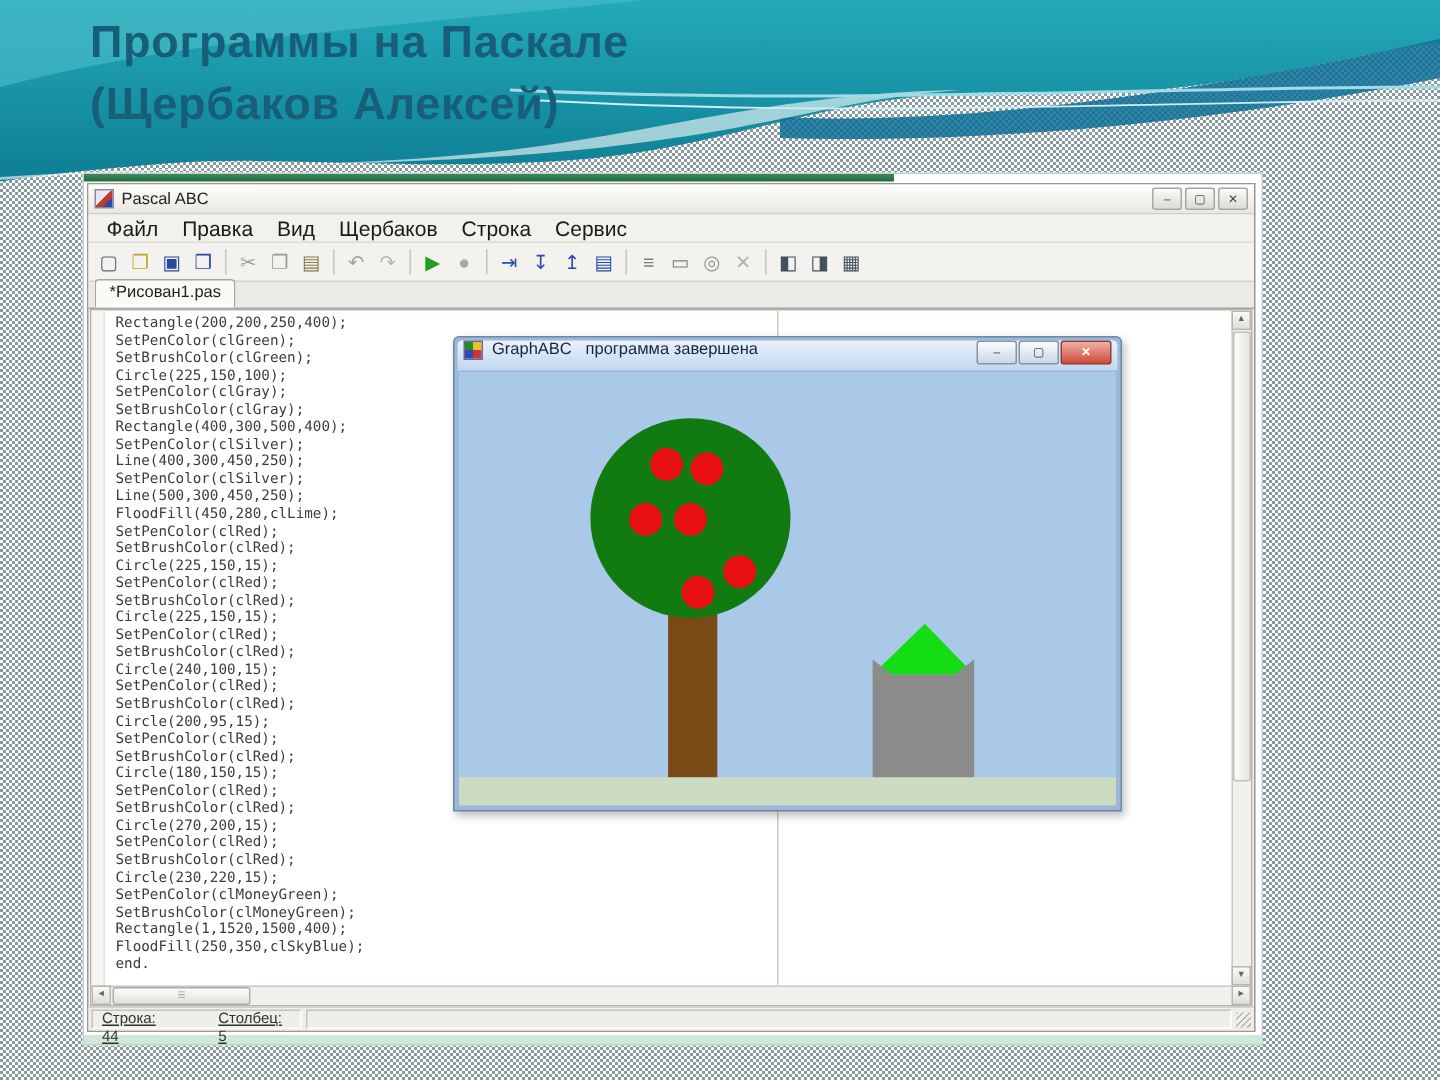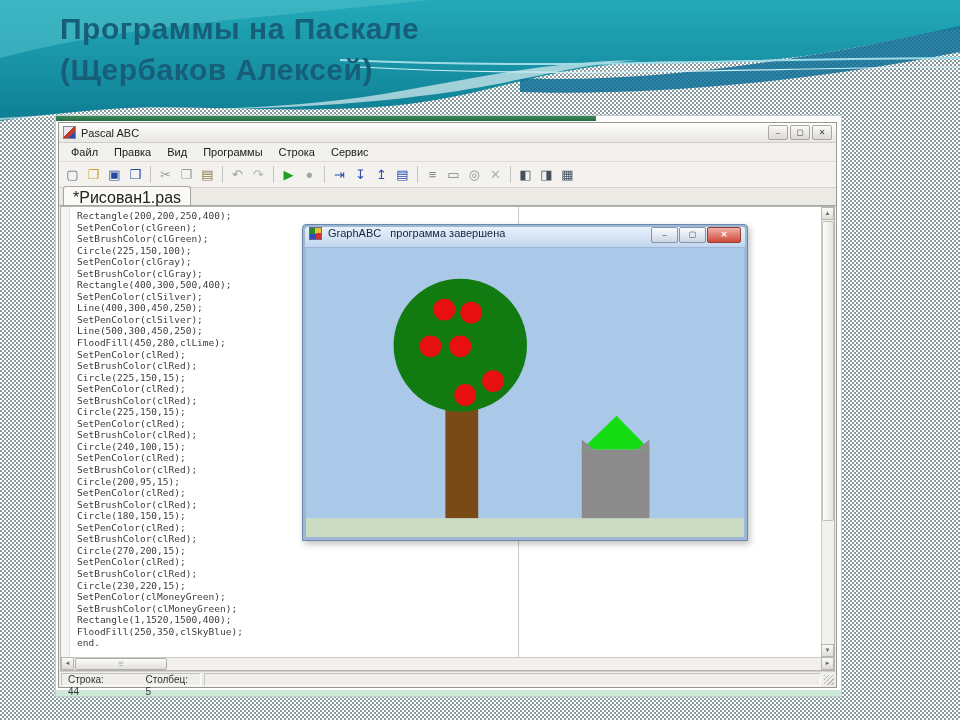--- a/index.html
+++ b/index.html
@@ -38,30 +38,30 @@
   .p-icon { width:13px; height:13px; margin-right:5px;
     background:linear-gradient(135deg,#e8e8f4 45%,#c23a2e 45% 70%,#2a4ab0 70%);
     border:1px solid #8a88a0; }
   .p-title { font-size:11px; color:#222; }
   .winbtns { margin-left:auto; display:flex; gap:2px; }
   .wbtn { width:20px; height:15px; border:1px solid #a8a6a0; border-radius:2px;
     background:linear-gradient(#fbfaf8,#dcdad4); font-size:8px; line-height:13px;
     text-align:center; color:#444; }
   .p-menubar { height:19px; display:flex; align-items:center; padding:0 4px;
     background:#f2f1ed; border-bottom:1px solid #dddbd5; flex:0 0 auto; }
-  .menu-item { padding:18px 8px; font-size:11px; color:#1a1a1a; }
+  .menu-item { padding:18px 8px; font-size:14px; color:#1a1a1a; }
   .p-toolbar { height:26px; display:flex; align-items:center; padding:0 3px;
     background:#f3f2ee; border-bottom:1px solid #d5d3cd; flex:0 0 auto; }
   .tb { width:19px; height:19px; display:inline-flex; align-items:center; justify-content:center;
     font-size:13px; margin:0 1px; border-radius:2px; }
   .tb-sep { width:1px; height:17px; background:#c6c4be; margin:0 4px; }
   .p-tabbar { height:18px; background:#eceae5; border-bottom:1px solid #a8a6a0;
     display:flex; align-items:flex-end; padding-left:4px; flex:0 0 auto; }
   .tab { height:17px; background:#fbfaf7; border:1px solid #a8a6a0; border-bottom:none;
-    border-radius:3px 3px 0 0; padding:2px 9px 16px; font-size:16px; color:#222; }
+    border-radius:3px 3px 0 0; padding:2px 9px 16px; font-size:11px; color:#222; }
   .p-editor { flex:1 1 auto; position:relative; background:#ffffff; margin:0 1px;
     border:1px solid #b6b4ae; overflow:hidden; }
   .gutter { position:absolute; left:0; top:0; bottom:13px; width:9px;
     background:#f6f5f2; border-right:1px solid #e4e2dc; }
   .code { position:absolute; left:16px; top:3px; right:16px;
     font-family:"DejaVu Sans Mono","Liberation Mono",monospace;
     font-size:9.5px; line-height:11.55px; color:#3c3c3c; white-space:pre; }
   .guide-line { position:absolute; top:0; bottom:13px; left:457px; width:1px; background:#cccac4; }
   .vscroll { position:absolute; right:0; top:0; bottom:13px; width:13px;
     background:#f1f0ec; border-left:1px solid #ccc9c3; }
@@ -71,21 +71,21 @@
     border:1px solid #b8b6b0; font-size:6px; color:#666; text-align:center; line-height:11px; }
   .hthumb { position:absolute; left:14px; top:0; width:92px; height:12px;
     background:linear-gradient(#fcfcfa,#e2e0da); border:1px solid #b0aea8; border-radius:2px; }
   .hthumb:after { content:"☰"; font-size:6px; color:#999; display:block; text-align:center; line-height:11px; }
   .vthumb { position:absolute; left:0; top:14px; width:12px; height:300px;
     background:linear-gradient(90deg,#fcfcfa,#e6e4de); border:1px solid #c2c0ba; border-radius:2px; }
   .p-statusbar { height:16px; background:#f0eeea; border-top:1px solid #d2d0ca;
     display:flex; align-items:center; font-size:10px; color:#333; flex:0 0 auto; padding:1px 2px; }
   .status-panel { border:1px solid; border-color:#c4c2bc #ffffff #ffffff #c4c2bc;
     height:13px; line-height:12px; padding:0 6px; margin-right:3px; }
-  .status-panel.first { width:140px; display:flex; gap:30px; }
+  .status-panel.first { width:140px; display:flex; gap:30px;text-decoration:underline; }
   .status-panel.rest { flex:1; }
   .resize-grip { width:10px; height:10px;
     background:repeating-linear-gradient(135deg,#b8b6b0 0 1px,transparent 1px 3px); }
   
   .graph-window { position:absolute; left:243px; top:101px; width:446px; height:317px; z-index:6;
     background:#9cb8d6; border:1px solid #6e87a8; border-radius:4px 4px 0 0;
     box-shadow:2px 3px 6px rgba(0,0,0,.25); }
   .g-titlebar { height:20px; margin:2px 2px 0; border-radius:3px 3px 0 0;
     background:linear-gradient(#e9f1fb,#c2d6ee); display:flex; align-items:flex-start; padding:0 4px; }
   .g-icon { width:13px; height:13px; margin-right:6px; border:1px solid #6a6a8a;
@@ -132,21 +132,21 @@
         <div class="wbtn">–</div>
         <div class="wbtn">▢</div>
         <div class="wbtn">✕</div>
       </div>
     </div>
 
     <div class="p-menubar" id="menubar">
         <span class="menu-item">Файл</span>
         <span class="menu-item">Правка</span>
         <span class="menu-item">Вид</span>
-        <span class="menu-item">Программы</span>
+        <span class="menu-item">Щербаков</span>
         <span class="menu-item">Строка</span>
         <span class="menu-item">Сервис</span>
       </div>
     <div class="p-toolbar" id="toolbar">
         <span class="tb" style="color: rgb(90, 106, 122);">▢</span>
         <span class="tb" style="color: rgb(201, 162, 39);">❐</span>
         <span class="tb" style="color: rgb(39, 72, 156);">▣</span>
         <span class="tb" style="color: rgb(39, 72, 156);">❒</span>
         <span class="tb-sep"></span>
         <span class="tb" style="color: rgb(154, 154, 154);">✂</span>

